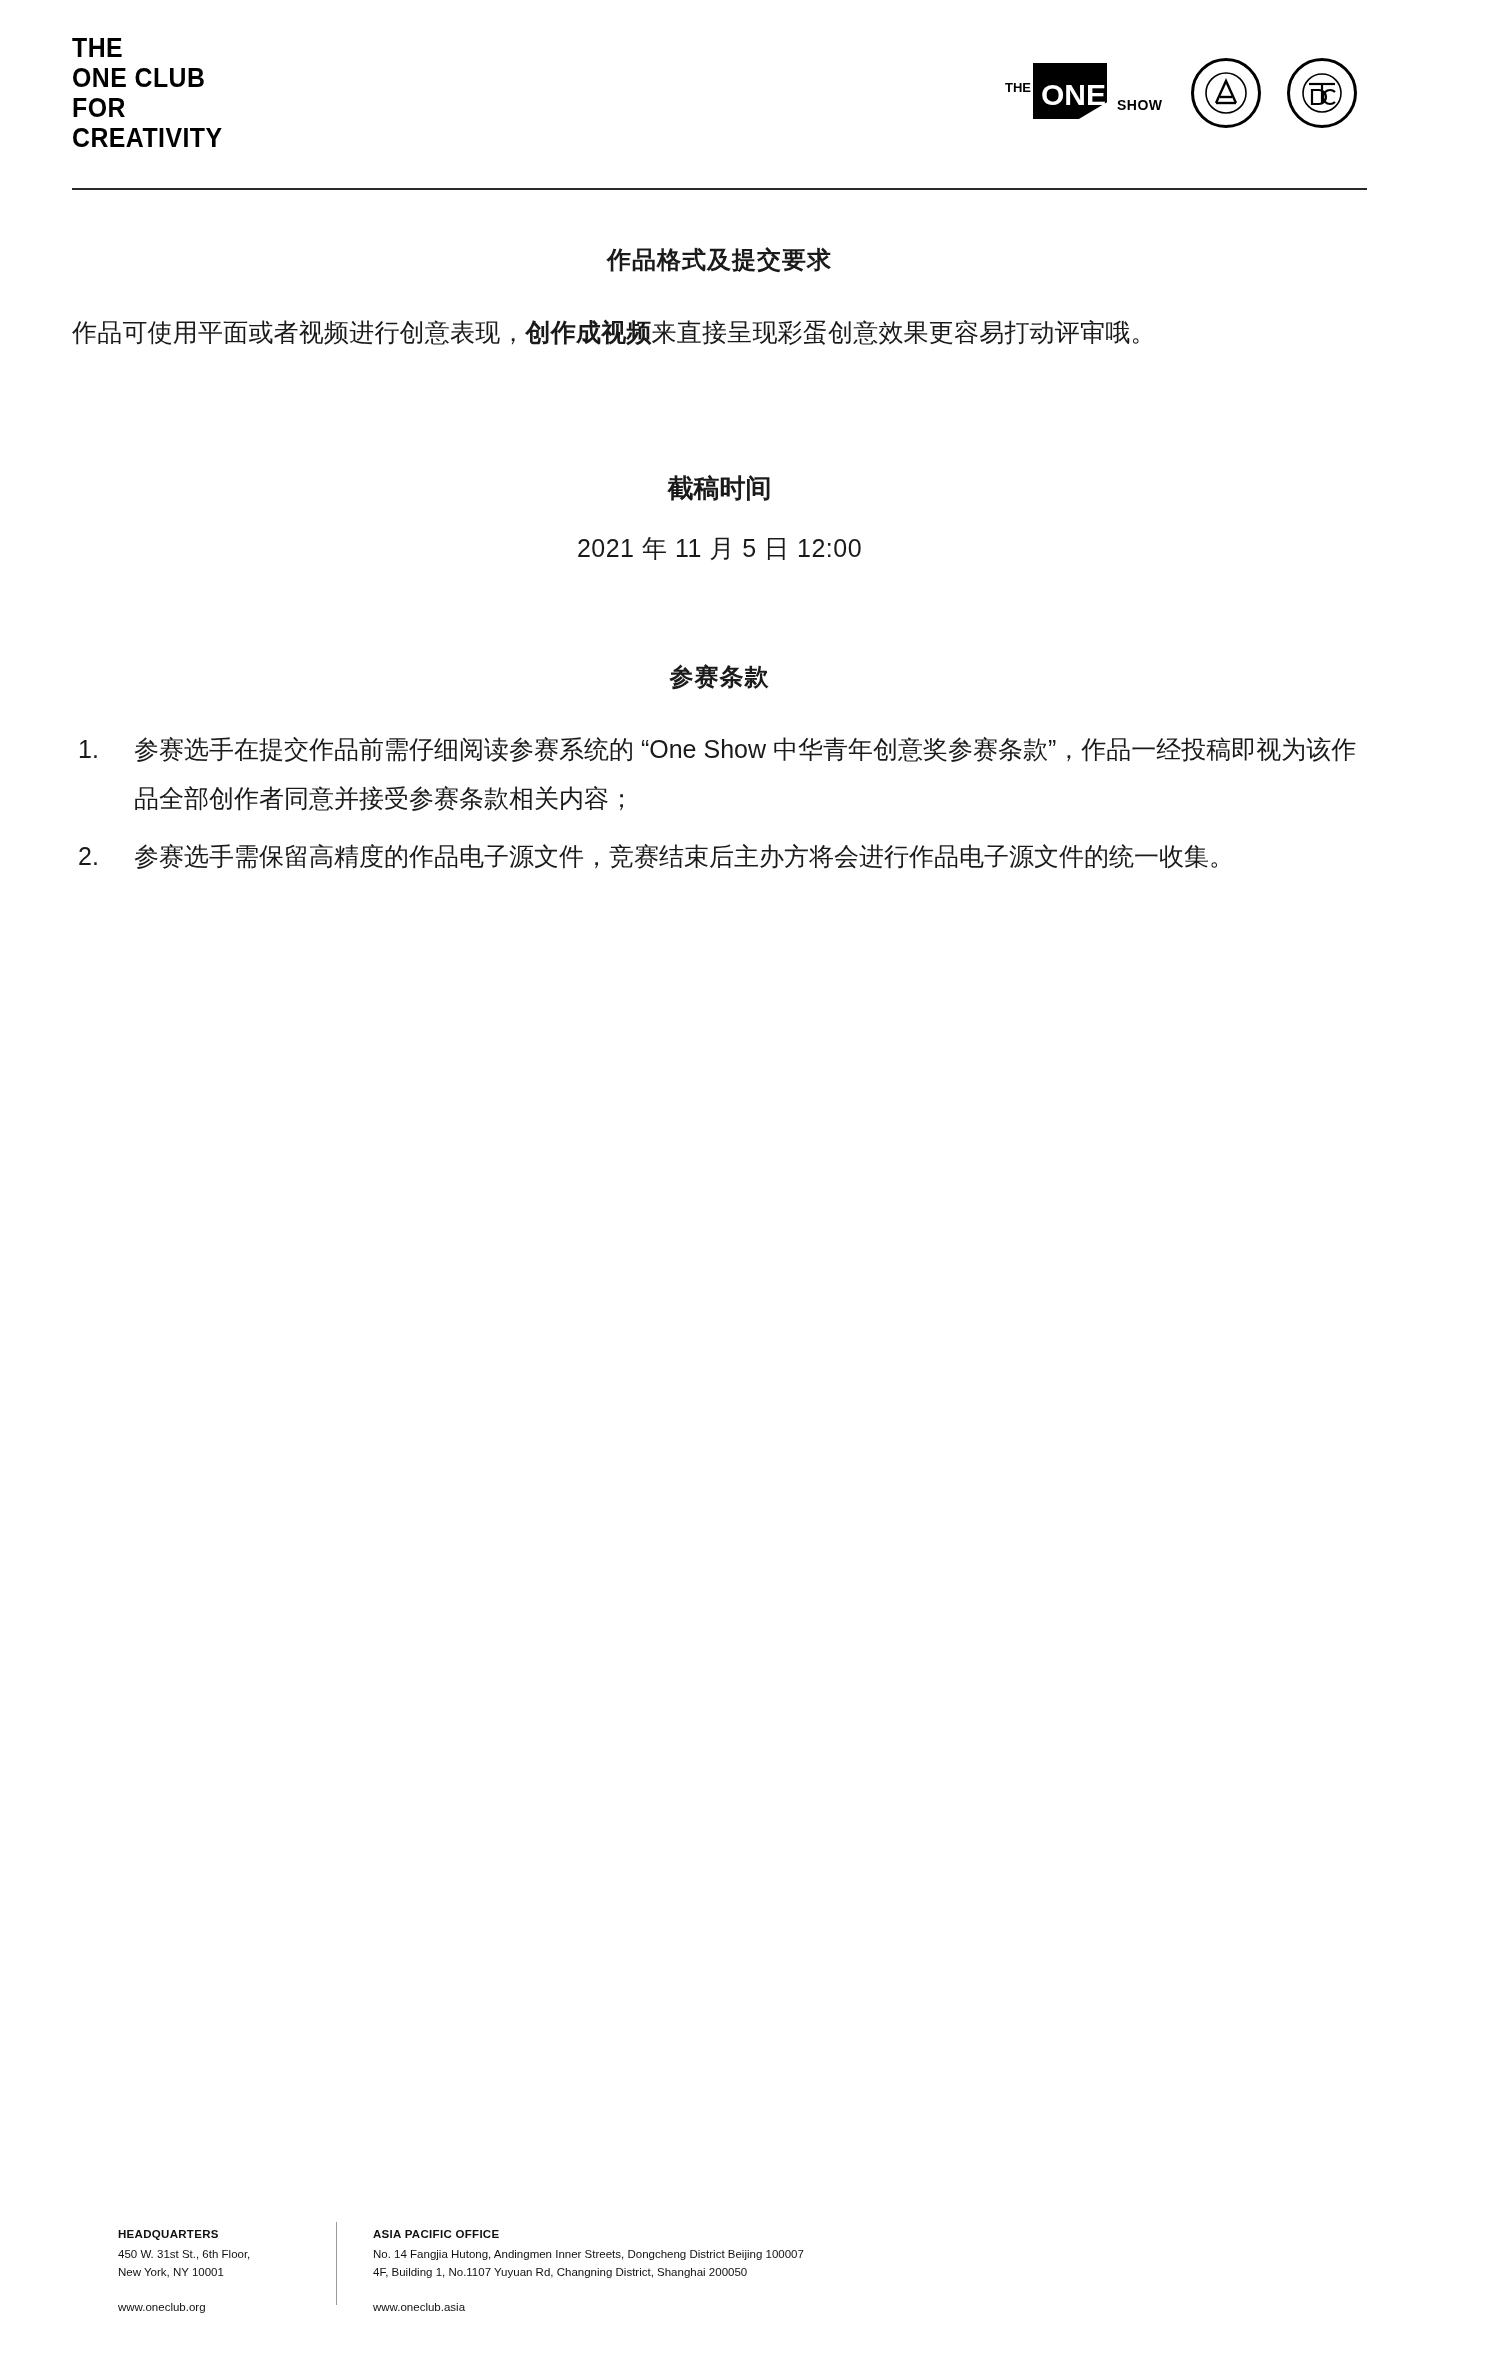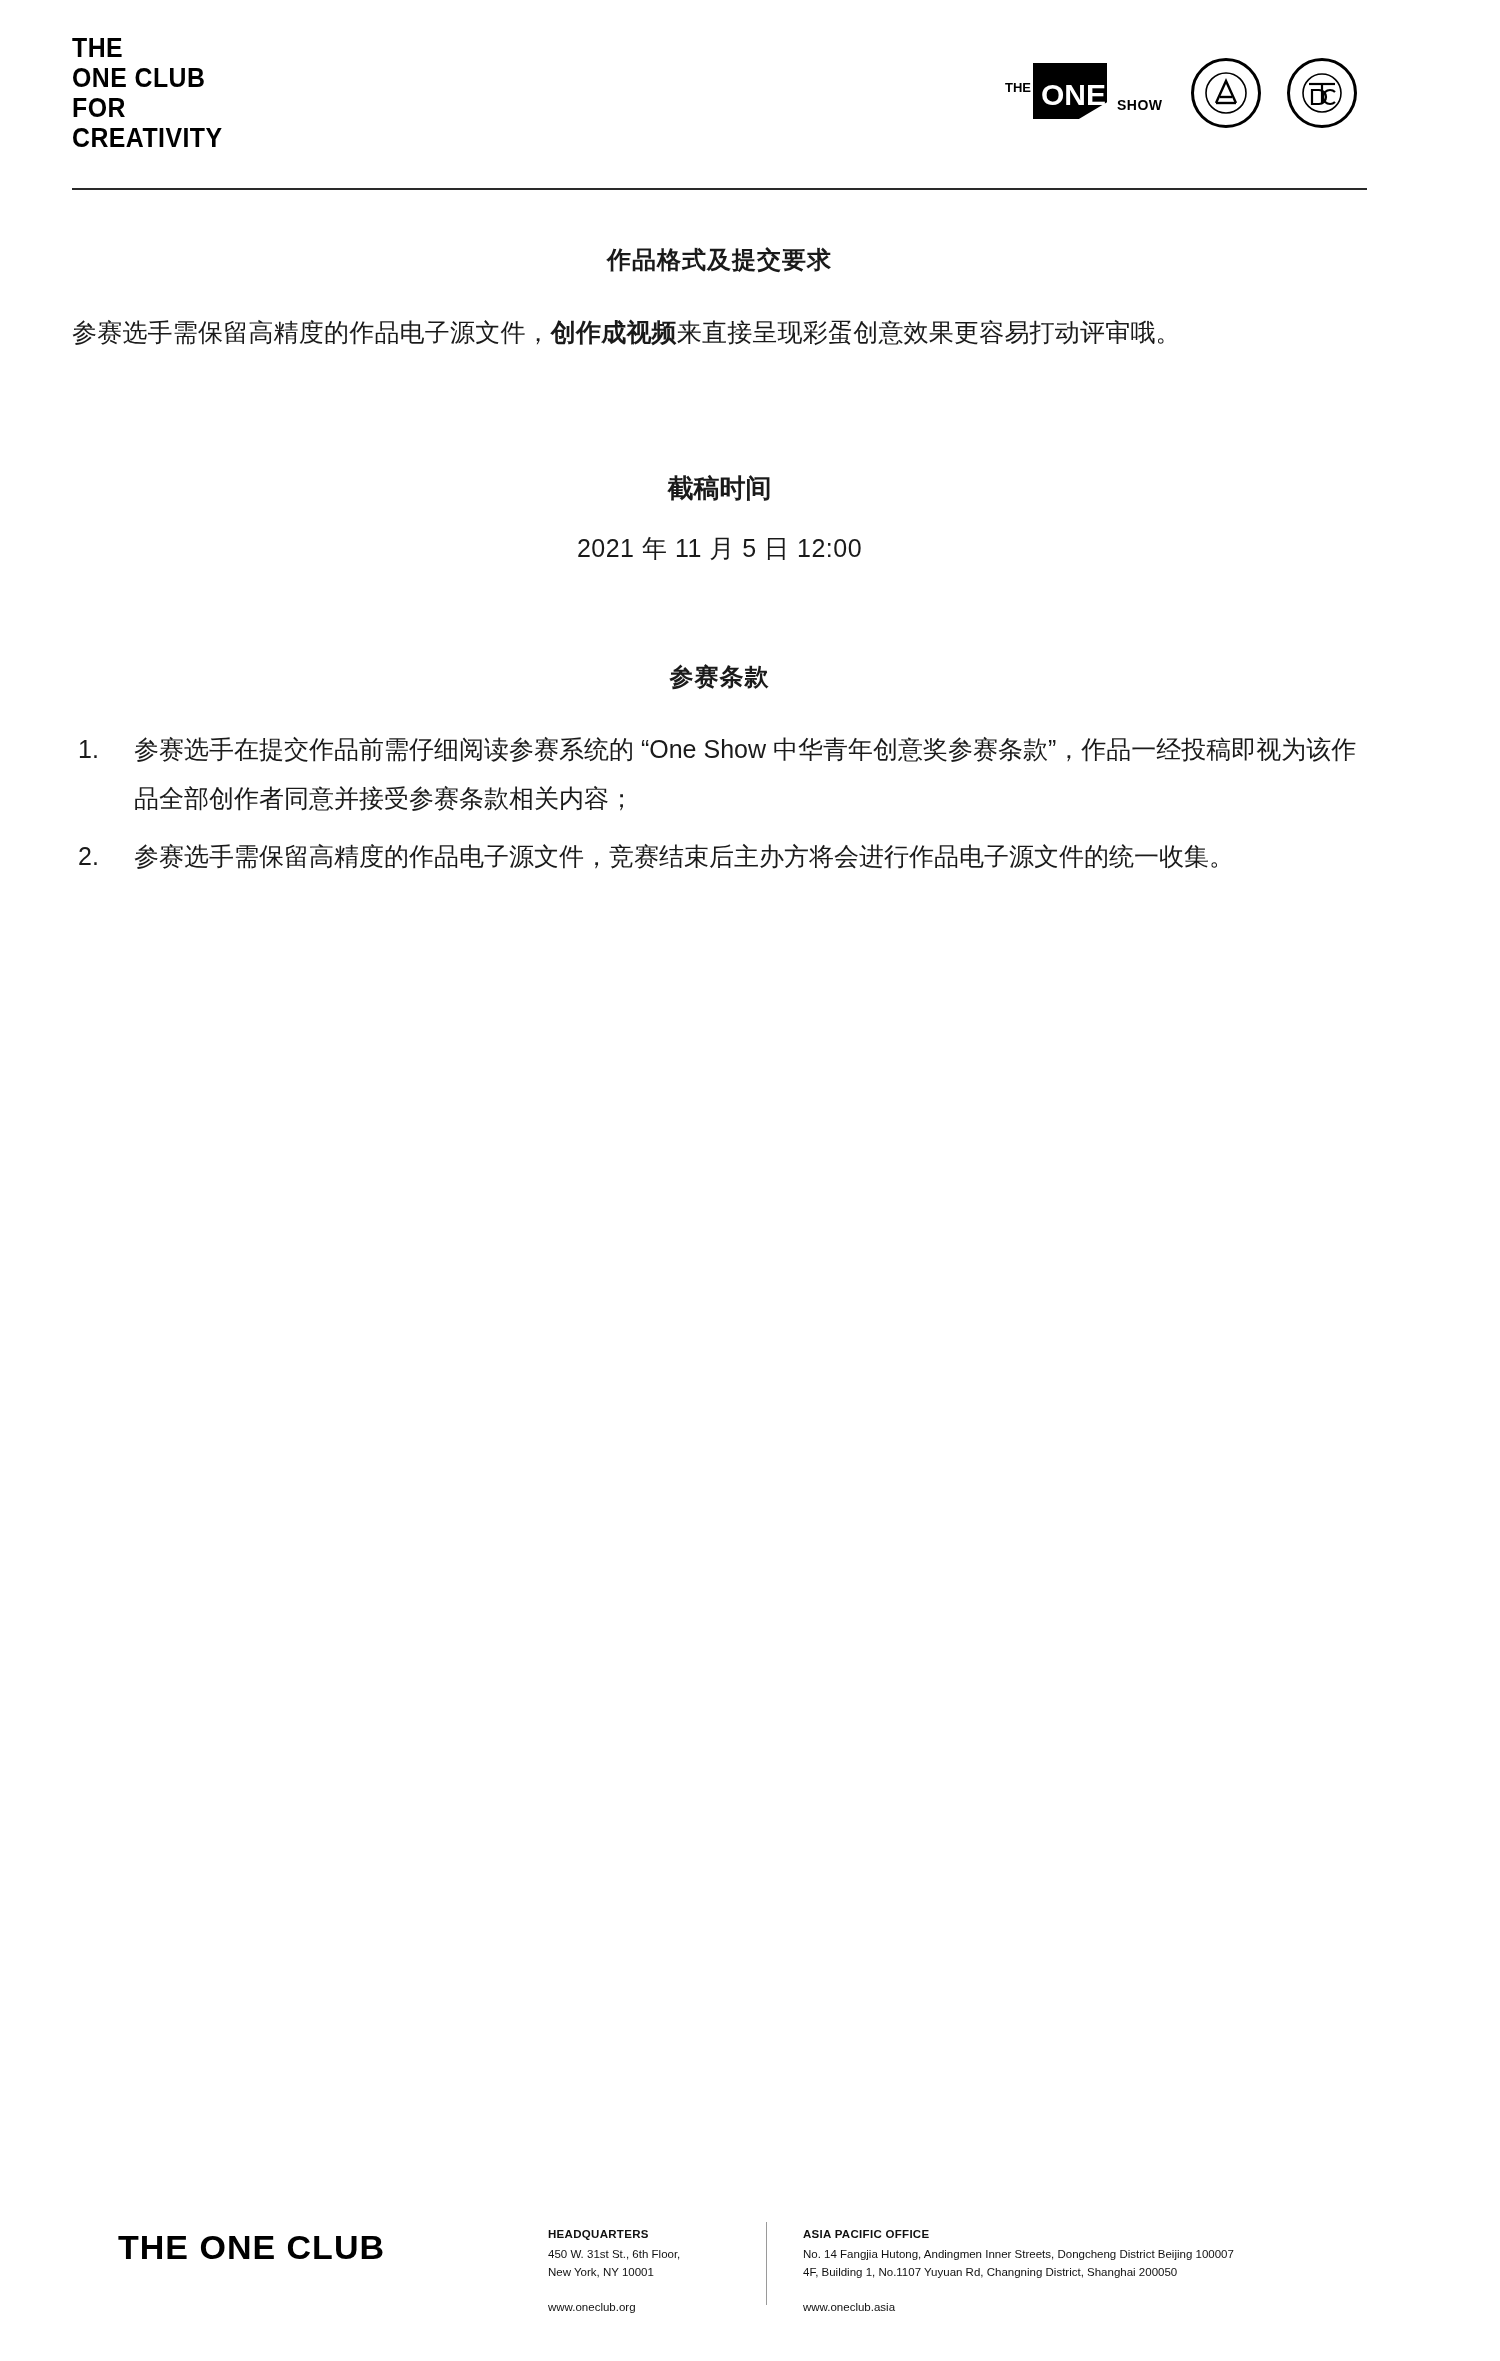--- a/index.html
+++ b/index.html
@@ -251,42 +251,41 @@
     </div>
   </div>
 
   <div class="rule"></div>
 
   <div class="content">
 
     <h2 class="section-title">作品格式及提交要求</h2>
 
     <p class="para">
-      <span>参赛选手需保留高精度的作品电子源文件，</span><span class="bold">创作成视频</span><span>来直接呈现彩蛋创意效果更容易打动评审哦。</span>
+      <span>作品可使用平面或者视频进行创意表现，</span><span class="bold">创作成视频</span><span>来直接呈现彩蛋创意效果更容易打动评审哦。</span>
     </p>
 
 
 
     <div class="block-gap-lg"></div>
 
     <h2 class="deadline-title">截稿时间</h2>
     <p class="deadline-date">2021 年 11 月 5 日  12:00</p>
 
     <div class="block-gap-md"></div>
 
     <h2 class="section-title">参赛条款</h2>
 
     <ol class="terms">
       <li>参赛选手在提交作品前需仔细阅读参赛系统的 “One Show 中华青年创意奖参赛条款”，作品一经投稿即视为该作品全部创作者同意并接受参赛条款相关内容；</li>
       <li>参赛选手需保留高精度的作品电子源文件，竞赛结束后主办方将会进行作品电子源文件的统一收集。</li>
     </ol>
   </div>
 
   <div class="footer">
-    <div class="footer-logo">THE ONE CLUB</div>
 
     <div class="footer-col hq">
       <div class="col-title">HEADQUARTERS</div>
       <div class="line">450 W. 31st St., 6th Floor,</div>
       <div class="line">New York, NY 10001</div>
       <div class="line">&nbsp;</div>
       <div class="line">www.oneclub.org</div>
     </div>
 
     <div class="footer-divider"></div>

